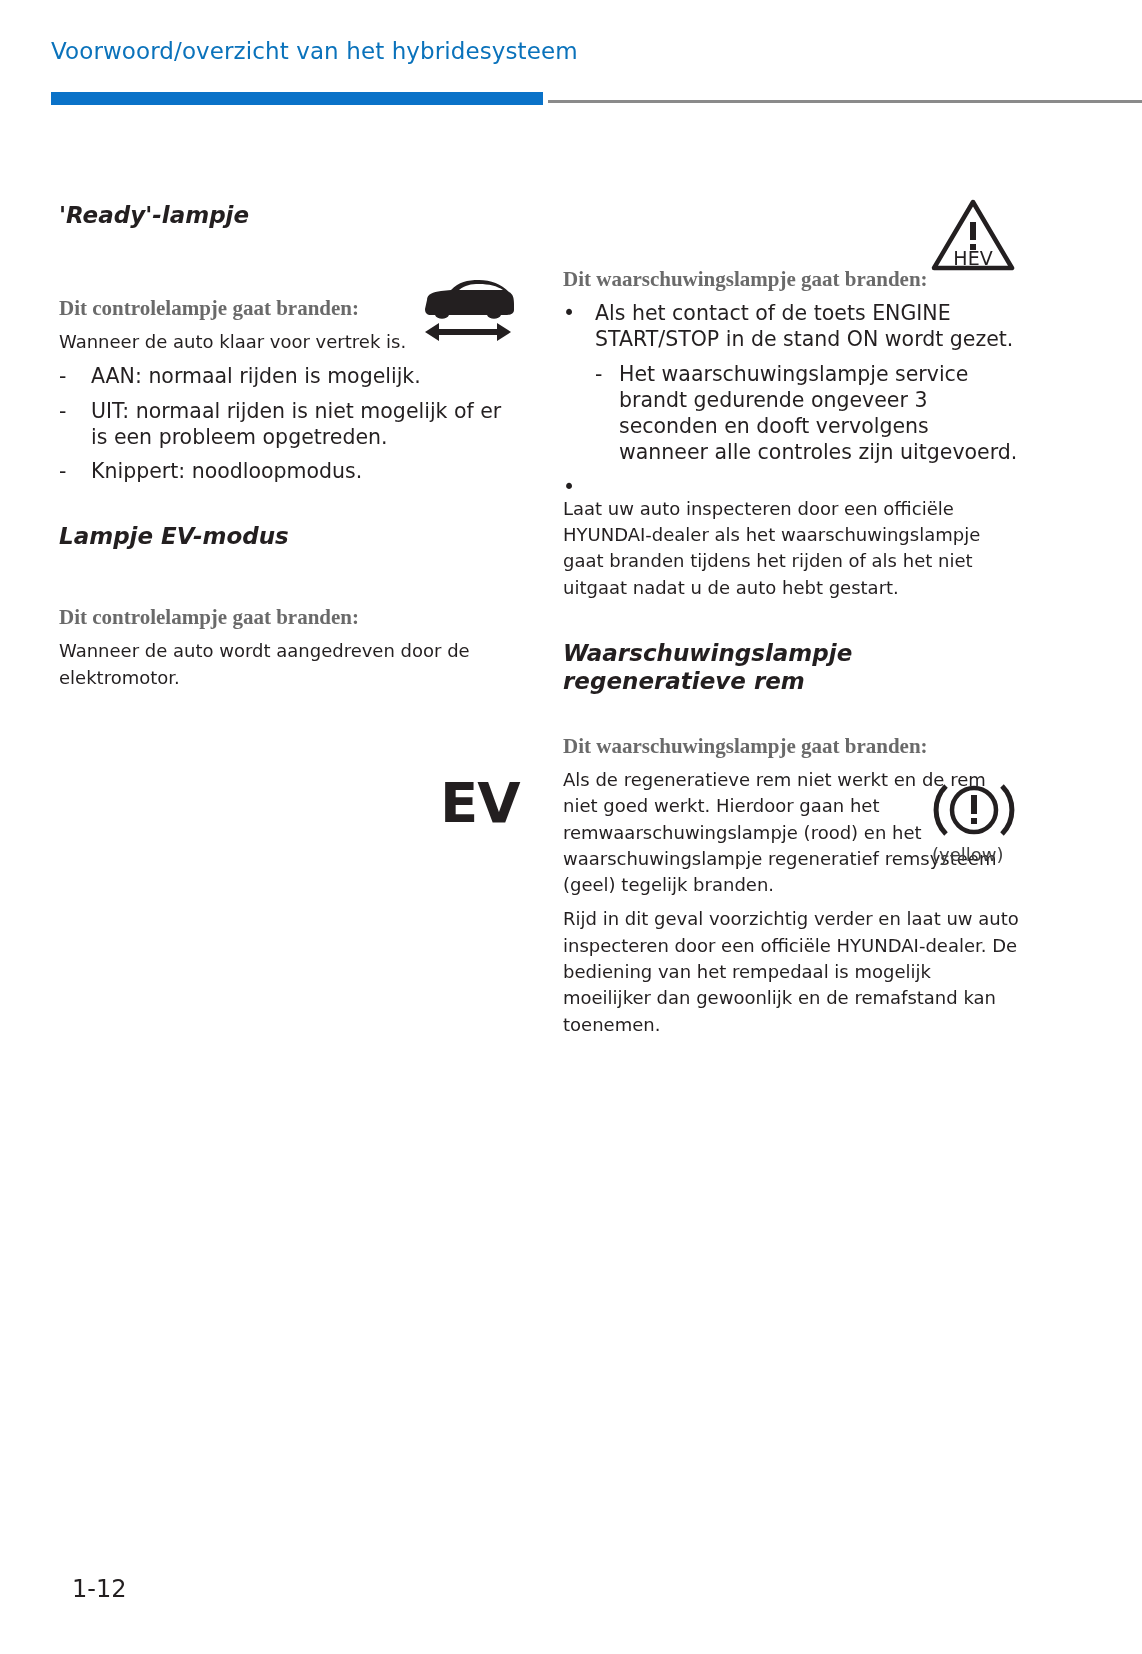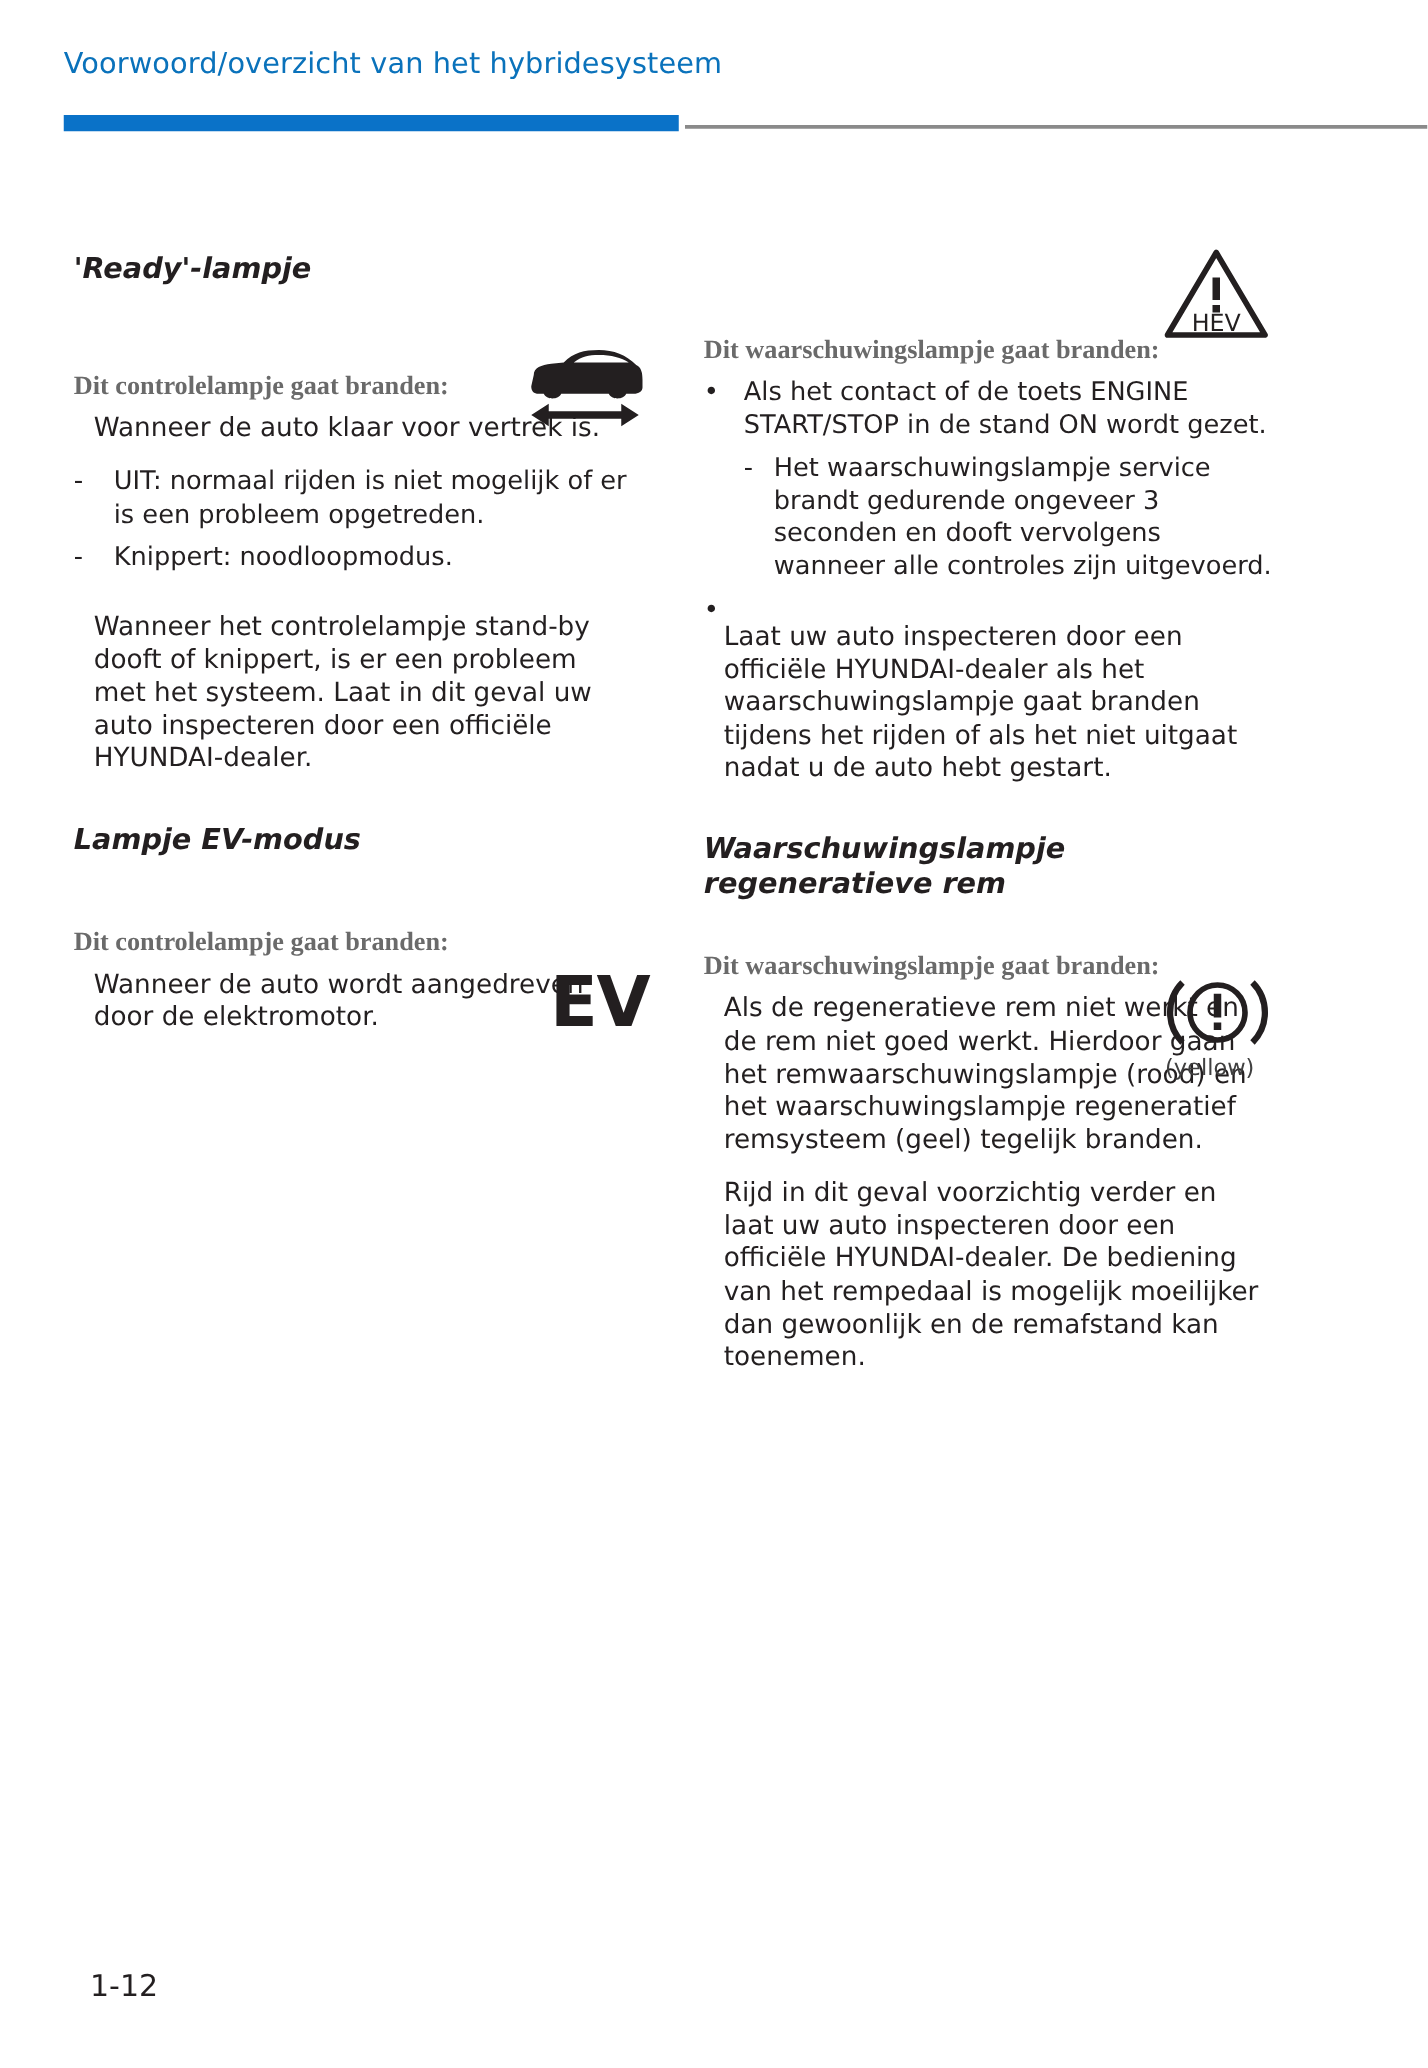--- a/index.html
+++ b/index.html
@@ -11,21 +11,21 @@
   .hdr-bar-gray { position:absolute; left:548px; top:100px; width:594px; height:3px; background:#8a8a8a; }
 
   .col { position:absolute; }
   .col-left { left:59px; top:196px; width:455px; }
   .col-right { left:563px; top:190px; width:460px; }
 
   .section-title { font-size:26px; font-weight:bold; color:#4a9ad8; line-height:31px; margin:0; }
   .sub-title { font-style:italic; font-weight:bold; font-size:23px; line-height:28px; color:#231f20; margin:0; }
   .lead { font-family:"Liberation Serif", "DejaVu Serif", serif; font-weight:bold; font-size:21px;
           color:#6a6a6a; line-height:26px; margin:0; }
-  .body { font-size:21px; line-height:26.3px; margin:16px; color:#231f20; }
+  .body { font-size:18px; line-height:26.3px; margin:0; color:#231f20; }
   .dash-list, .bullet-list { list-style:none; margin:0; padding:0; }
   .dash-list li, .bullet-list li { position:relative; padding-left:32px; font-size:20.5px; line-height:26.3px; margin-bottom:8px; }
   .dash-list li .mk, .bullet-list li .mk { position:absolute; left:0; top:0; }
   .sub-dash li { padding-left:24px; }
 
   .icon { position:absolute; }
   .page-num { position:absolute; left:72px; top:1575px; font-size:24px; color:#231f20; }
 </style>
 </head>
 <body>
@@ -34,25 +34,24 @@
 <div class="hdr-bar-blue"></div>
 <div class="hdr-bar-gray"></div>
 
 <div class="col col-left">
   <h2 class="sub-title" style="margin-top:5px;">'Ready'-lampje</h2>
 
   <div style="height:66px;"></div>
   <p class="lead">Dit controlelampje gaat branden:</p>
   <p class="body" style="margin-top:8px;">Wanneer de auto klaar voor vertrek is.</p>
   <ul class="dash-list" style="margin-top:8px;">
-    <li><span class="mk">-</span></li>
+    <li><span class="mk">-</span><span>AAN: normaal rijden is mogelijk.</span></li>
     <li><span class="mk">-</span><span>UIT: normaal rijden is niet mogelijk of er is een probleem opgetreden.</span></li>
     <li><span class="mk">-</span><span>Knippert: noodloopmodus.</span></li>
   </ul>
-  <p class="body" style="margin-top:30px; width:420px;">Wanneer het controlelampje stand-by dooft of knippert, is er een probleem met het systeem. Laat in dit geval uw auto inspecteren door een officiële HYUNDAI-dealer.</p>
 
   <h2 class="sub-title" style="margin-top:38px;">Lampje EV-modus</h2>
   <div style="height:54px;"></div>
   <p class="lead">Dit controlelampje gaat branden:</p>
   <p class="body" style="margin-top:8px; width:430px;">Wanneer de auto wordt aangedreven door de elektromotor.</p>
 </div>
 
 <div class="icon" style="left:421px; top:276px; width:94px; height:68px;">
   <svg width="94" height="68" viewBox="0 0 94 68">
     <path d="M6 24 C6 18 12 16 20 15 L30 14 C38 6 46 4 58 4 C70 4 80 8 88 16 C92 18 93 22 93 28 L93 34 C93 37 90 39 86 39 L80 39 C78 44 68 44 66 39 L28 39 C26 44 16 44 14 39 L10 39 C6 39 4 37 4 33 Z" fill="#231f20"></path>

